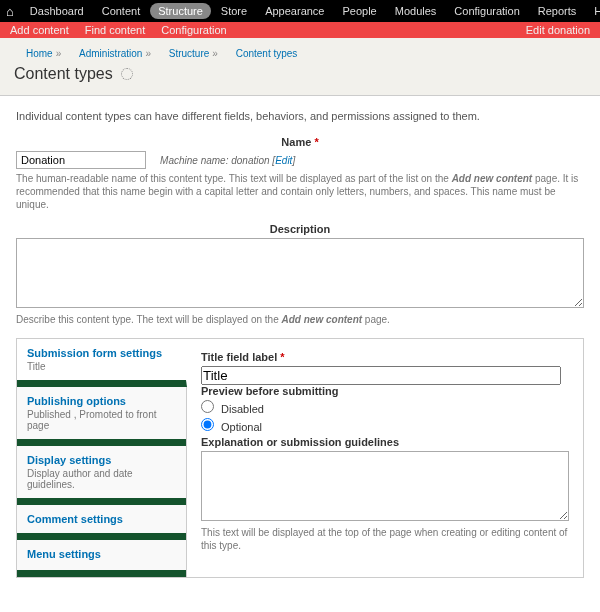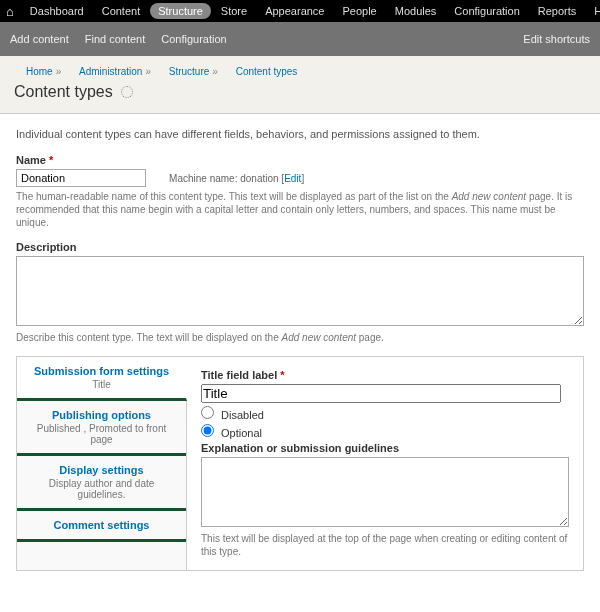--- a/index.html
+++ b/index.html
@@ -2,45 +2,45 @@
 <html><head>
 <meta charset="utf-8">
 <style>
 * { box-sizing: border-box; margin: 0; padding: 0; }
 body { font-family: "Lucida Grande", Verdana, sans-serif; font-size: 11px; color: #333; background: #fff; }
 .topbar { background: #000; color: #ccc; display: flex; align-items: center; height: 22px; padding: 0 6px; }
 .topbar .home-icon { color: #fff; margin-right: 8px; font-size: 13px; }
 .topbar .menu { display: flex; gap: 2px; flex: 1; }
 .topbar .menu span { padding: 2px 8px; color: #ddd; cursor: pointer; font-size: 11px; }
 .topbar .menu span.active { background: #888; border-radius: 10px; color: #fff; }
-.shortcutbar { background: #737373; color: #fff; height: 34px; display: flex; align-items: center; padding: 0 10px; font-size: 11px; }
+.shortcutbar { background: #ef4444; color: #fff; height: 16px; display: flex; align-items: center; padding: 0 10px; font-size: 11px; }
 .shortcutbar .links { display: flex; gap: 16px; flex: 1; }
 .shortcutbar .links span, .shortcutbar .edit { color: #eee; cursor: pointer; }
 .header-region { background: #f2f1ec; border-bottom: 1px solid #ccc; padding: 10px 14px 12px; }
 .breadcrumb { font-size: 10px; color: #555; margin-bottom: 6px; }
 .breadcrumb a { color: #0071B3; text-decoration: none; padding-left: 12px; }
 .breadcrumb .sep { color: #888; margin: 0 3px; }
 .page-title { font-size: 16px; font-weight: normal; color: #333; display: flex; align-items: center; gap: 8px; }
 .gear { width: 12px; height: 12px; border: 1px dotted #888; border-radius: 50%; display: inline-block; }
 .content { padding: 14px 16px; }
 .intro { font-size: 11px; color: #555; margin-bottom: 14px; }
 .form-item { margin-bottom: 12px; }
-.form-item label { font-weight: bold; font-size: 11px; display: block; margin-bottom: 3px; }
+.form-item label { font-weight: bold; font-size: 11px; display: block; margin-bottom: 3px; text-align: center; }
 .req { color: #c00; }
 .form-item input[type=text] { border: 1px solid #aaa; padding: 2px 4px; font-size: 11px; height: 18px; }
 .name-input { width: 130px; }
-.machine-name { font-size: 10px; color: #666; margin-left: 20px; }
+.machine-name { font-size: 10px; color: #666; margin-left: 11px; font-style: italic; }
 .machine-name a { color: #0071B3; text-decoration: none; }
 .description { font-size: 10px; color: #777; margin-top: 3px; line-height: 1.3; }
-.description em { font-style: italic; }
+.description em { font-style: italic; font-weight: bold; }
 textarea { width: 100%; border: 1px solid #aaa; font-size: 11px; padding: 3px; resize: vertical; }
 .desc-area { height: 70px; }
 .vtabs-wrapper { border: 1px solid #ccc; display: flex; margin-top: 8px; margin-bottom: 12px; }
 .vtabs-list { width: 170px; border-right: 1px solid #ccc; background: #f9f9f9; }
-.vtab { border-bottom: 3px solid #14532d; padding: 8px 10px; cursor: pointer; text-align: center; }
+.vtab { border-bottom: 7px solid #14532d; padding: 8px 10px; cursor: pointer; }
 .vtab.active { background: #fff; border-right: 1px solid #fff; margin-right: -1px; }
 .vtab .title { color: #0071B3; font-size: 11px; font-weight: bold; }
 .vtab .summary { font-size: 10px; color: #777; margin-top: 2px; }
 .vtabs-pane { flex: 1; padding: 12px 14px; }
 .pane-item { margin-bottom: 0; }
 .pane-item > label { font-weight: bold; font-size: 11px; display: block; margin-bottom: 3px; }
 .title-input { width: 360px; }
 .radio-group label { font-weight: normal; font-size: 11px; display: block; margin: 3px 0; }
 .radio-group input { margin-right: 4px; }
 .guidelines-area { height: 70px; width: 100%; }
@@ -64,21 +64,21 @@
   </div>
 
 </div>
 
 <div class="shortcutbar">
   <div class="links">
     <span>Add content</span>
     <span>Find content</span>
     <span>Configuration</span>
   </div>
-  <span class="edit">Edit shortcuts</span>
+  <span class="edit">Edit donation</span>
 </div>
 
 <div class="header-region">
   <div class="breadcrumb">
     <a>Home</a><span class="sep">»</span>
     <a>Administration</a><span class="sep">»</span>
     <a>Structure</a><span class="sep">»</span>
     <a>Content types</a>
   </div>
   <div class="page-title">
@@ -120,27 +120,32 @@
         <div class="title">Publishing options</div>
         <div class="summary">Published , Promoted to front page</div>
       </div>
       <div class="vtab">
         <div class="title">Display settings</div>
         <div class="summary">Display author and date guidelines.</div>
       </div>
       <div class="vtab">
         <div class="title">Comment settings</div>
       </div>
+      <div class="vtab">
+        <div class="title">Menu settings</div>
+        <div class="summary"></div>
+      </div>
     </div>
     <div class="vtabs-pane">
       <div class="pane-item">
         <label><span>Title field label</span> <span class="req">*</span></label>
         <input type="text" class="title-input" value="Title" style="">
       </div>
       <div class="pane-item">
+        <label>Preview before submitting</label>
         <div class="radio-group">
           <label><input type="radio" name="prev" style=""> <span>Disabled</span></label>
           <label><input type="radio" name="prev" checked="" style=""> <span>Optional</span></label>
         </div>
       </div>
       <div class="pane-item">
         <label>Explanation or submission guidelines</label>
         <textarea class="guidelines-area" style=""></textarea>
         <div class="description">This text will be displayed at the top of the page when creating or editing content of this type.</div>
       </div>

